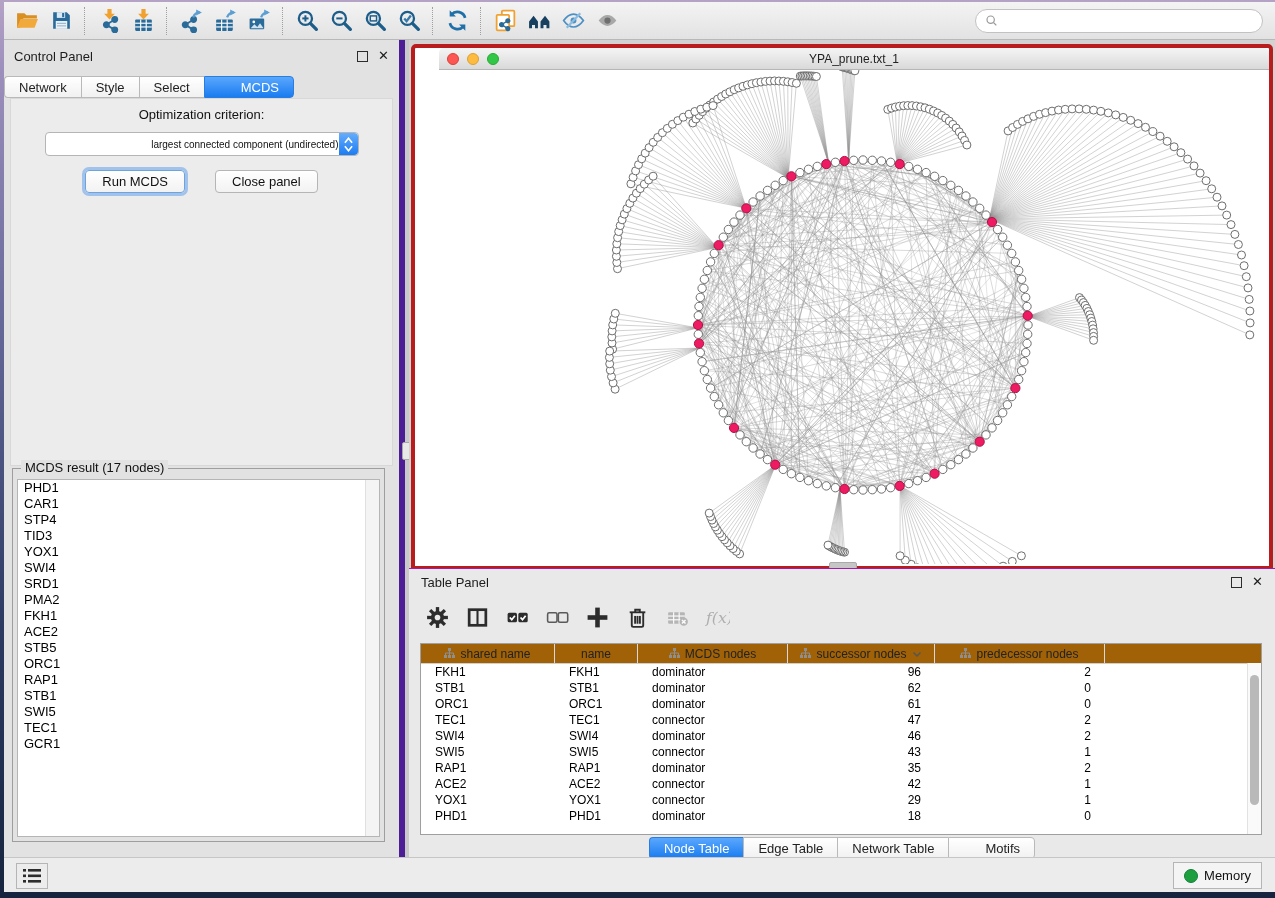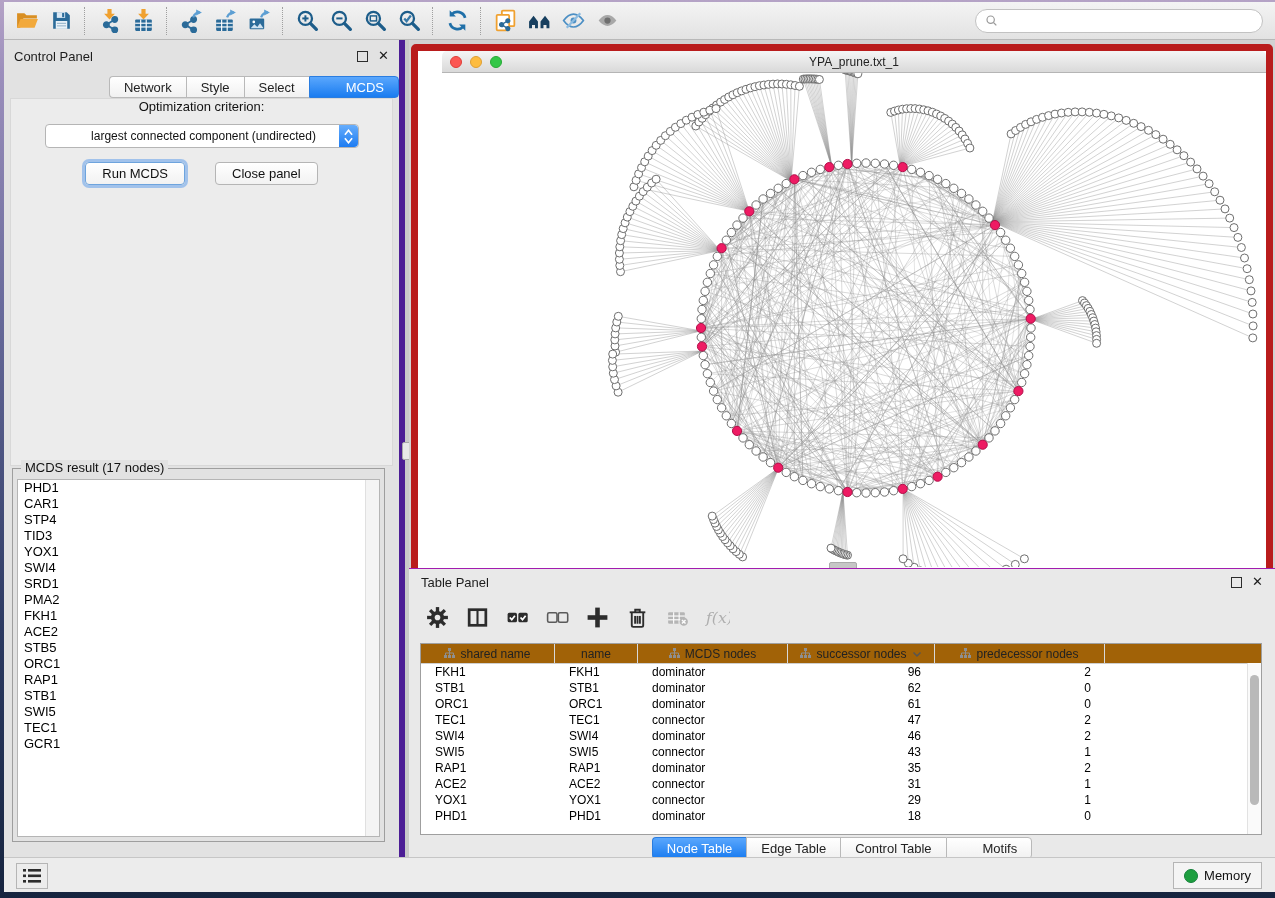--- a/index.html
+++ b/index.html
@@ -21,47 +21,47 @@
   .search-wrap svg{width:16px;height:16px;}
   .search-input{border:none;outline:none;flex:1;height:18px;font-size:12px;background:transparent;margin-left:4px;}
   
   .panel-title{font-size:13px;color:#1d1d1d;}
   .win-btns{display:flex;align-items:center;gap:10px;}
   .float-btn{width:9px;height:9px;border:1.6px solid #2c2c2c;display:inline-block;}
   .close-btn{font-size:13px;font-weight:bold;color:#1b1b1b;line-height:10px;}
   
   .control-panel{position:absolute;left:0;top:38px;width:401px;bottom:34px;background:#e2e2e2;box-sizing:border-box;border-right:6px solid #4c1d95;}
   .cp-header{position:absolute;left:10px;right:10px;top:6px;height:20px;display:flex;justify-content:space-between;align-items:center;}
-  .seg-tabs{position:absolute;top:36px;left:0;right:0;display:flex;justify-content:flex-end;}
+  .seg-tabs{position:absolute;top:36px;left:0;right:0;display:flex;justify-content:flex-start;}
   .seg{display:flex;}
   .seg button{font-size:13px;height:22px;padding:0 14px;background:linear-gradient(180deg,#ffffff,#f1f1f1);
     border:1px solid #b9b9b9;border-right:none;color:#222;cursor:default;}
   .seg button:first-child{border-radius:4px 0 0 4px;}
   .seg button:last-child{border-radius:0 4px 4px 0;border-right:1px solid #b9b9b9;padding-left:36px;}
   .seg button.active{background:linear-gradient(180deg,#5aa7fd,#1a7cf0);color:#fff;border-color:#2a7de0;}
   .cp-content{position:absolute;left:6px;right:6px;top:58px;height:366px;background:#ececec;border:1px solid #d8d8d8;}
-  .opt-label{margin-top:0;text-align:center;font-size:13px;color:#111;}
+  .opt-label{margin-top:8px;text-align:center;font-size:13px;color:#111;}
   .select-box{margin:10px auto 0;width:312px;height:22px;background:#fff;border:1px solid #b5b5b5;border-radius:4px;
     display:flex;align-items:center;position:relative;}
-  .select-box .sel-text{flex:1;text-align:center;font-size:12px;color:#111;padding-left:23px;}
+  .select-box .sel-text{flex:1;text-align:right;font-size:10px;color:#111;padding-left:23px;}
   .stepper{width:19px;height:22px;border-radius:0 4px 4px 0;background:linear-gradient(180deg,#66adfc,#1d7cf2);
     display:flex;flex-direction:column;align-items:center;justify-content:center;gap:1px;}
   .stepper svg{width:9px;height:7px;display:block;}
   .btn-row{margin-top:14px;display:flex;justify-content:center;gap:30px;}
   .std-btn{font-size:13px;height:23px;padding:0 16px;background:linear-gradient(180deg,#ffffff,#f2f2f2);
     border:1px solid #b5b5b5;border-radius:4px;color:#111;}
   .focus-ring{box-shadow:0 0 0 3px rgba(100,160,235,.55);border-color:#6ea4dd;}
   .mcds-box{position:absolute;left:8px;right:14px;top:428px;bottom:16px;border:1px solid #9e9e9e;}
   .mcds-legend{position:absolute;top:-9px;left:8px;background:#e2e2e2;padding:0 4px;font-size:13px;color:#111;}
   .mcds-list{position:absolute;left:4px;right:4px;top:10px;bottom:4px;background:#fff;border:1px solid #b5b5b5;overflow:hidden;}
   .mcds-item{font-size:13px;line-height:16px;padding-left:6px;color:#000;}
   .mcds-scroll{position:absolute;right:0;top:0;bottom:0;width:13px;background:#f4f4f4;border-left:1px solid #e0e0e0;}
   
   .right-col{position:absolute;left:405px;top:38px;right:0;bottom:34px;background:#d2d2d2;}
-  .net-window{position:absolute;left:2px;right:2px;top:4px;height:518px;border:7px solid #b91c1c;border-radius:5px 5px 0 0;background:#fff;padding-left:24px;}
+  .net-window{position:absolute;left:2px;right:2px;top:4px;height:518px;border:4px solid #b91c1c;border-radius:5px 5px 0 0;background:#fff;padding-left:24px;}
   .net-titlebar{height:21px;background:linear-gradient(180deg,#f5f5f5,#d9d9d9);border-bottom:1px solid #b5b5b5;
     border-radius:5px 5px 0 0;position:relative;display:flex;align-items:center;justify-content:center;}
   .net-title{font-size:12px;color:#222;}
   .traffic{position:absolute;left:8px;top:4.5px;display:flex;gap:8px;}
   .traffic span{width:12px;height:12px;border-radius:50%;display:inline-block;box-sizing:border-box;}
   .net-canvas{position:absolute;left:0;right:0;top:22px;bottom:0;background:#fff;overflow:hidden;}
   .hsplit{position:absolute;left:0;right:0;top:522px;height:6px;}
   .hsplit .handle{position:absolute;left:50%;top:0;width:26px;height:6px;margin-left:-13px;background:#c6c6c6;border:1px solid #aaa;border-radius:2px;}
   .vsplit{position:absolute;left:401px;top:38px;width:4px;bottom:34px;background:#c9c9c9;}
   .vsplit .handle{position:absolute;top:402px;left:-3px;width:10px;height:16px;background:#e8e8e8;border:1px solid #a8a8a8;border-radius:2px;}
@@ -1510,21 +1510,21 @@
               <div class="cell l">RAP1</div>
               <div class="cell l">dominator</div>
               <div class="cell num">35</div>
               <div class="cell num">2</div>
               <div class="cell"></div>
             </div>
             <div class="tbl-row">
               <div class="cell l">ACE2</div>
               <div class="cell l">ACE2</div>
               <div class="cell l">connector</div>
-              <div class="cell num">31</div>
+              <div class="cell num">42</div>
               <div class="cell num">1</div>
               <div class="cell"></div>
             </div>
             <div class="tbl-row">
               <div class="cell l">YOX1</div>
               <div class="cell l">YOX1</div>
               <div class="cell l">connector</div>
               <div class="cell num">29</div>
               <div class="cell num">1</div>
               <div class="cell"></div>
@@ -1539,21 +1539,21 @@
             </div>
           </div>
         <div class="tbl-scroll">
             <div class="tbl-thumb"></div>
           </div>
       </div>
       <div class="table-tabs">
           <div class="seg" id="table-tabs">
             <button class="active">Node Table</button>
             <button>Edge Table</button>
-            <button>Control Table</button>
+            <button>Network Table</button>
             <button>Motifs</button>
           </div>
         </div>
     </div>
   </div>
 
   <div class="status-bar">
     <div class="list-btn">
       <svg width="18" height="14" viewBox="0 0 18 14">
         <g fill="#2c2c2c">

